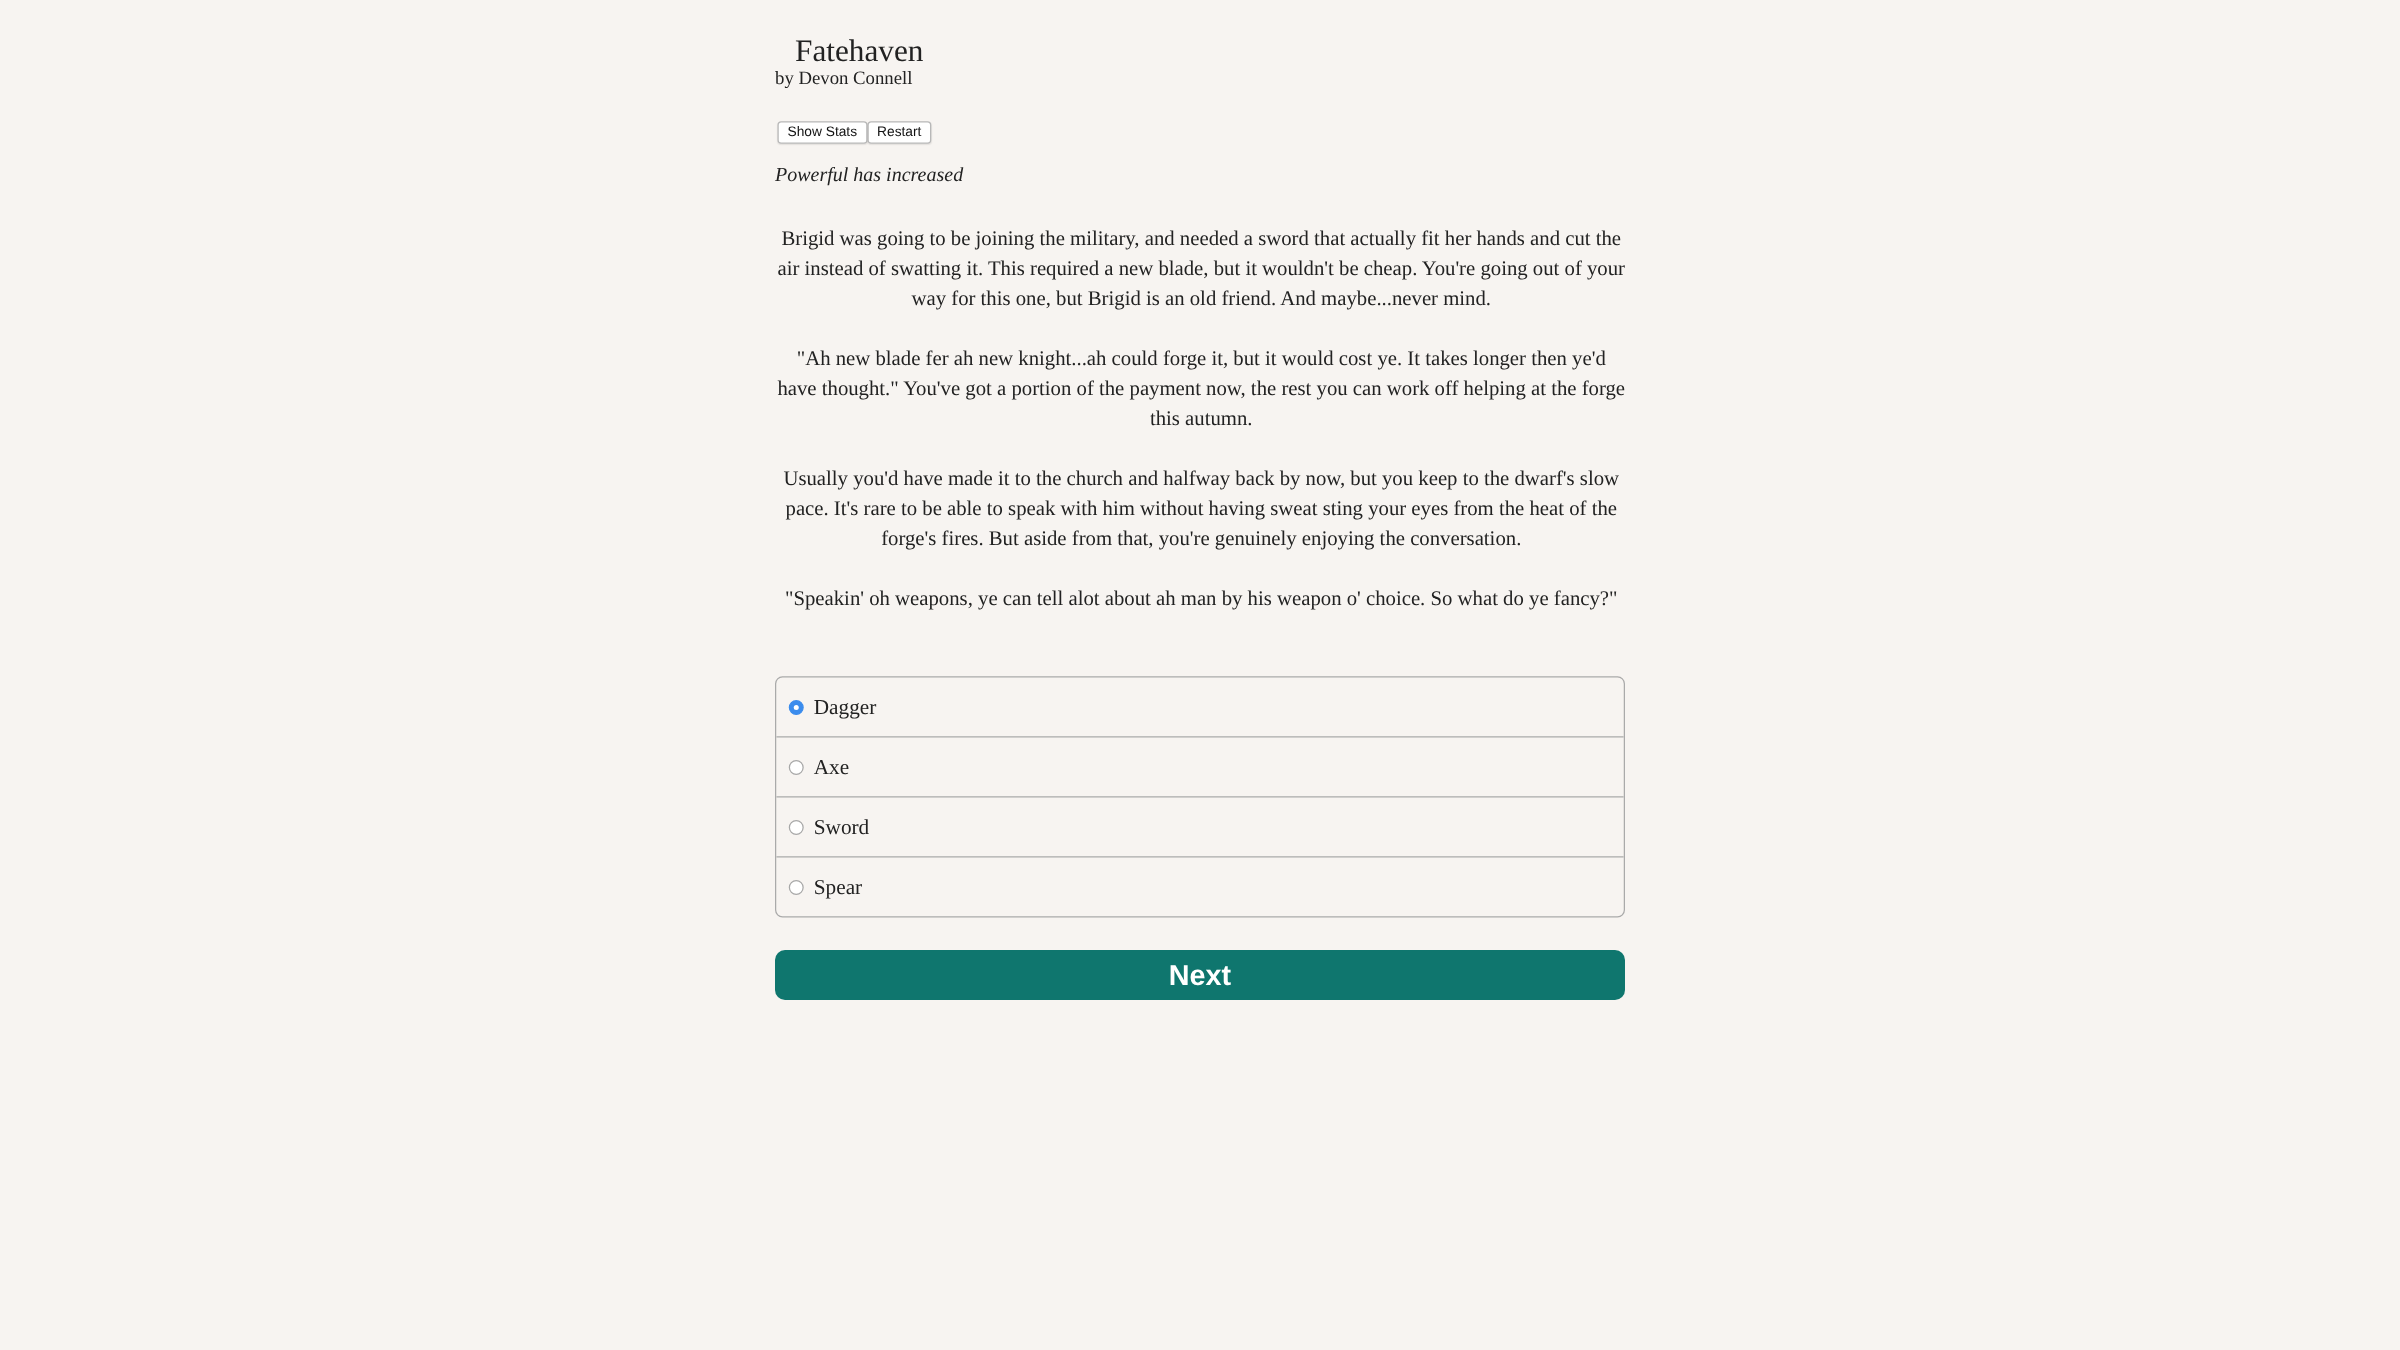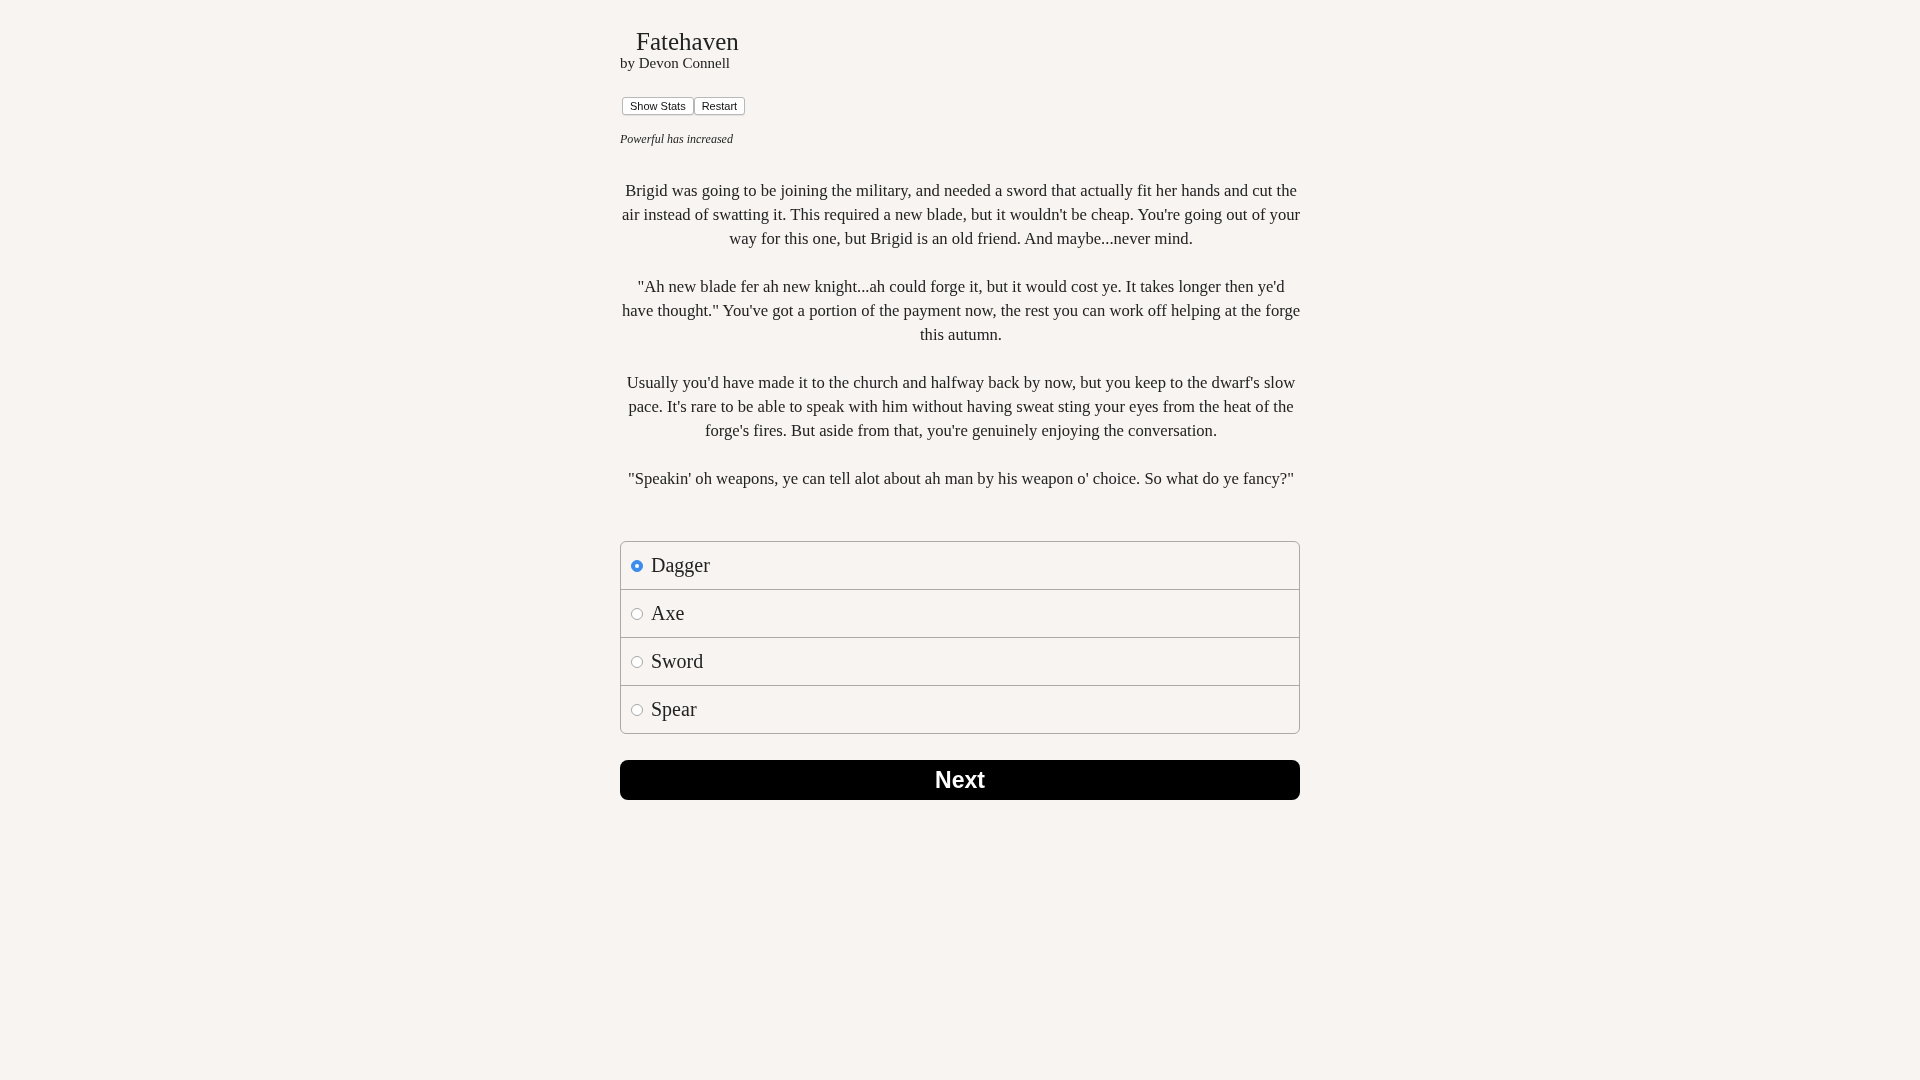--- a/index.html
+++ b/index.html
@@ -58,21 +58,21 @@
       line-height: 16px;
       box-shadow: 0 1px 1px rgba(0,0,0,0.08);
       cursor: pointer;
     }
     .notice {
       position: absolute;
       top: 132px;
       left: 0;
       font-family: "Liberation Serif", serif;
       font-style: italic;
-      font-size: 12px;
+      font-size: 16px;
       white-space: nowrap;
     }
     .story {
       position: absolute;
       top: 179px;
       left: 0;
       width: 682px;
       font-family: "Liberation Serif", serif;
       font-size: 16.6px;
       line-height: 24px;
@@ -91,21 +91,21 @@
       overflow: hidden;
     }
     .choice {
       height: 47px;
       display: flex;
       align-items: center;
       border-top: 1px solid #aaaaaa;
       padding-left: 10px;
       cursor: pointer;
       font-family: "Liberation Serif", serif;
-      font-size: 20px;
+      font-size: 17px;
     }
     .choice:first-child {
       border-top: none;
     }
     .radio {
       width: 12px;
       height: 12px;
       border-radius: 50%;
       border: 1px solid #a8a8a8;
       background: #ffffff;
@@ -128,21 +128,21 @@
       border-radius: 50%;
       left: 3px;
       top: 3px;
     }
     .next-btn {
       position: absolute;
       top: 760px;
       left: 0;
       width: 680px;
       height: 40px;
-      background: #000000;
+      background: #0f766e;
       border: none;
       border-radius: 8px;
       color: #ffffff;
       font-family: "Liberation Sans", sans-serif;
       font-weight: bold;
       font-size: 23px;
       cursor: pointer;
       padding: 0;
     }
   </style>

